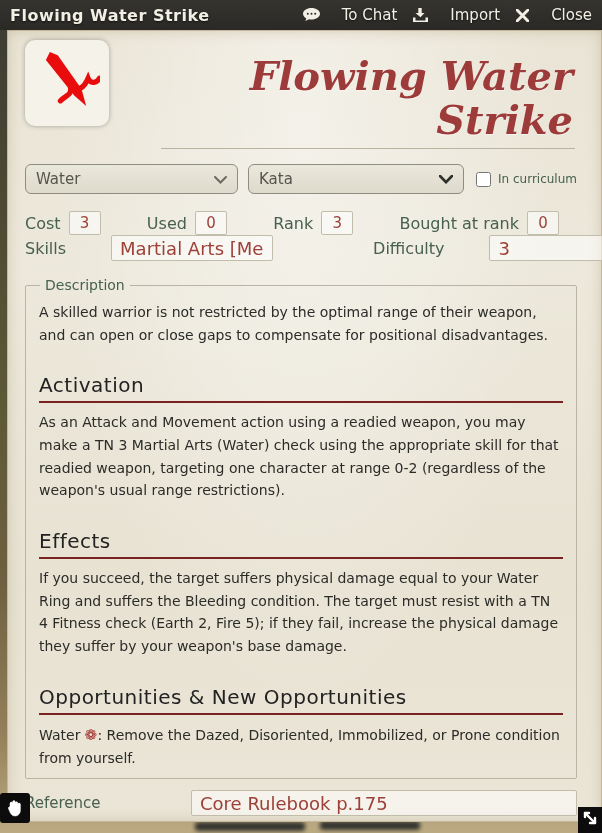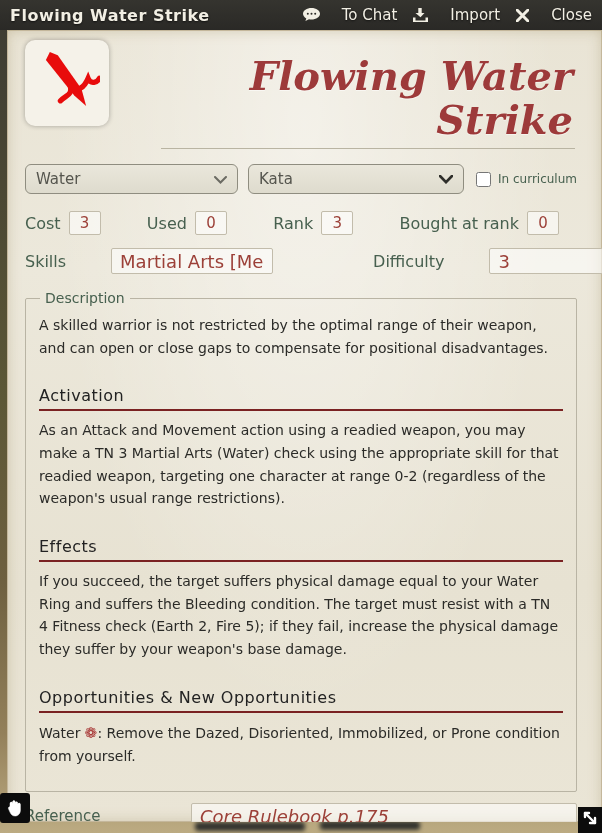--- a/index.html
+++ b/index.html
@@ -60,45 +60,45 @@
   .curriculum .cur-label{font-size:12px;color:#47604f;}
   
   .stats-row{display:flex;align-items:center;justify-content:space-between;margin-top:17px;padding-right:18px;gap:36px;}
   .stat{display:flex;align-items:center;gap:8px;font-size:16px;color:#47604f;}
   .num-input{
     width:32px;height:24px;box-sizing:border-box;text-align:center;
     border:1px solid #c2bcab;border-radius:2px;background:rgba(255,255,255,.55);
     color:#9c4038;font-size:15px;font-family:"DejaVu Sans",sans-serif;
   }
   
-  .skills-row{display:flex;align-items:center;margin-top:13px;font-size:16px;color:#47604f;gap:36px;}
+  .skills-row{display:flex;align-items:center;font-size:16px;color:#47604f;gap:36px;}
   .text-input{
     height:26px;box-sizing:border-box;padding:0 8px;
     border:1px solid #c2bcab;border-radius:2px;background:rgba(255,255,255,.55);
     color:#9c4038;font-size:18px;font-family:"DejaVu Sans",sans-serif;
   }
   .skills-row .skills-input{width:162px;margin-left:9px;}
   .skills-row .diff-label{margin-left:64px;}
   .skills-row .diff-input{width:162px;margin-left:9px;}
   
   fieldset.desc{
     margin:16px 0 0 0;border:1px solid #b9b4a4;border-radius:2px;
     padding:0 13px 10px 13px;height:502px;box-sizing:border-box;overflow:hidden;
   }
   fieldset.desc legend{font-size:14px;color:#47604f;padding:0 5px;margin-left:1px;}
   .desc p{font-size:14px;line-height:1.62;color:#2b2b28;margin:8px 0 0 0;}
   .desc h2{
-    font-size:16px;font-weight:normal;color:#222;letter-spacing:.5px;
+    font-size:20px;font-weight:normal;color:#222;letter-spacing:.5px;
     margin:27px 0 0 0;padding-bottom:4px;border-bottom:2px solid #7a2222;
   }
   .opp-symbol{color:#a32b2b;font-size:15px;}
   
   .ref-row{display:flex;align-items:center;margin-top:11px;}
   .ref-label{width:166px;font-size:15px;color:#47604f;}
-  .ref-input{flex:1;font-style:italic;}
+  .ref-input{flex:1;}
   
   .bg-blob{position:absolute;background:#34342f;border-radius:3px;filter:blur(2px);}
   .blob1{left:195px;bottom:2px;width:110px;height:9px;}
   .blob2{left:320px;bottom:3px;width:100px;height:9px;}
   
   .hand-cursor{
     position:absolute;left:0;bottom:10px;width:30px;height:30px;
     background:#0c0c0c;border-radius:3px;display:flex;align-items:center;justify-content:center;z-index:9;
   }
   .resize-handle{

